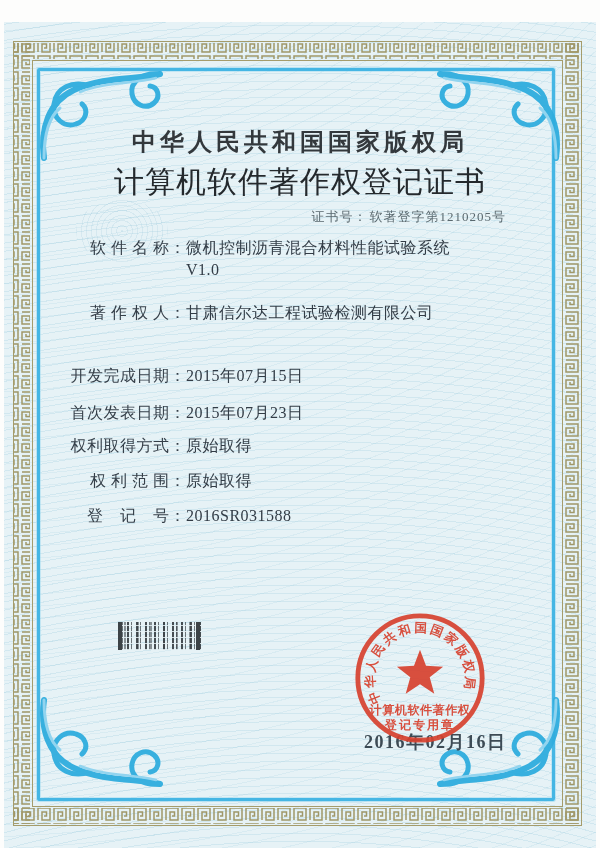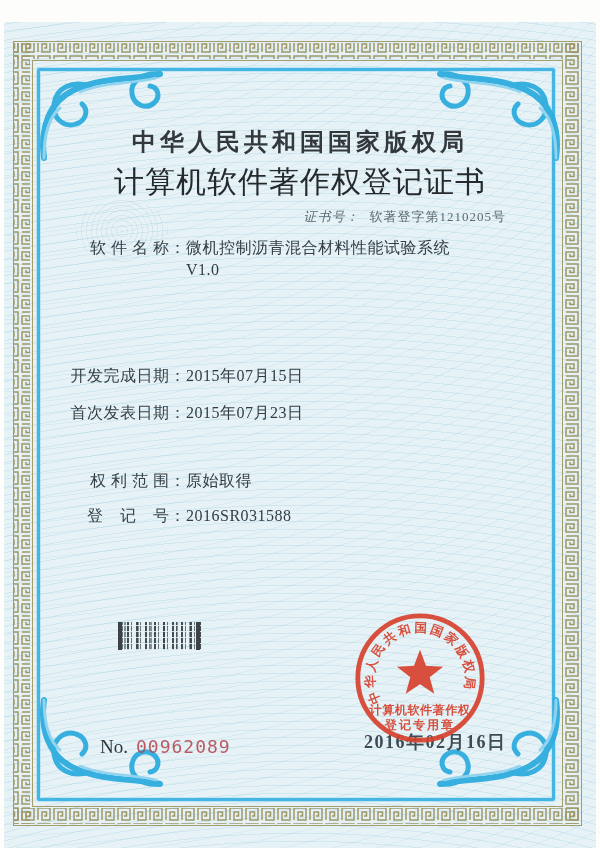--- a/index.html
+++ b/index.html
@@ -20,21 +20,21 @@
   .corner.bl{left:30px;top:674px;transform:scaleY(-1);}
   .corner.br{left:430px;top:674px;transform:scale(-1,-1);}
   .rosette{position:absolute;left:72px;top:178px;width:92px;height:62px;border-radius:50%;
     background:repeating-radial-gradient(circle at 50% 50%, rgba(150,195,215,.38) 0 1px, transparent 1px 5px);
     opacity:.55;}
   .authority{position:absolute;left:0;top:104px;width:592px;text-align:center;
     font-size:24px;font-weight:600;color:#33383c;letter-spacing:4px;}
   .cert-title{position:absolute;left:0;top:140px;width:592px;text-align:center;
     font-size:30px;font-weight:normal;color:#24292d;letter-spacing:1px;}
   .cert-no{position:absolute;right:90px;top:186px;font-size:13px;color:#5a696f;letter-spacing:1px;}
-  .cert-no .lbl{margin-right:10px;font-style:italic;}
+  .cert-no .lbl{margin-right:2px;}
   .row{position:absolute;left:66px;font-size:16px;line-height:22px;color:#353f49;letter-spacing:.5px;white-space:nowrap;}
   .row .flabel{display:inline-block;width:116px;vertical-align:top;text-align:right;}
   .row .fvalue{display:inline-block;vertical-align:top;color:#323c46;}
   .row .vline{display:block;}
   .statement{position:absolute;left:58px;top:524px;width:492px;font-size:15px;line-height:33px;
     color:#3a444e;letter-spacing:.5px;}
   .statement .l1{text-indent:2em;white-space:nowrap;}
   .statement .l2{white-space:nowrap;}
   .barcode{position:absolute;left:114px;top:600px;width:84px;height:28px;
     background-image:
@@ -107,44 +107,47 @@
   <div class="cert-title">计算机软件著作权登记证书</div>
 
   <div class="cert-no">
     <span class="lbl">证书号：</span><span>软著登字第1210205号</span>
   </div>
 
   <div class="row" style="top:215px">
     <span class="flabel">软 件 名 称：</span><span class="fvalue"><span class="vline">微机控制沥青混合材料性能试验系统</span><span class="vline">V1.0</span></span>
   </div>
 
+  <div class="row" style="top:280px">
+    <span class="flabel">著 作 权 人：</span><span class="fvalue">甘肃信尔达工程试验检测有限公司</span>
+  </div>
 
   <div class="row" style="top:343px">
     <span class="flabel">开发完成日期：</span><span class="fvalue">2015年07月15日</span>
   </div>
 
   <div class="row" style="top:380px">
     <span class="flabel">首次发表日期：</span><span class="fvalue">2015年07月23日</span>
   </div>
 
+  <div class="row" style="top:413px">
+    <span class="flabel">权利取得方式：</span><span class="fvalue">原始取得</span>
+  </div>
 
   <div class="row" style="top:448px">
     <span class="flabel">权 利 范 围：</span><span class="fvalue">原始取得</span>
   </div>
 
   <div class="row" style="top:483px">
     <span class="flabel">登　记　号：</span><span class="fvalue">2016SR031588</span>
   </div>
 
 
   <div class="barcode"></div>
 
-  <div class="serial">
-    <span class="no">No.</span><span class="num">00962089</span>
-  </div>
 
   <div class="issue-date">2016年02月16日</div>
 
   <svg class="seal" viewBox="0 0 140 140">
     <defs>
       <path id="sealArc" d="M31,96 A47,47 0 1 1 109,96" fill="none"></path>
     </defs>
     <circle cx="70" cy="70" r="64" fill="none" stroke="#d7422f" stroke-width="5"></circle>
     <polygon fill="#d7422f" points="70,41 76.2,57.5 93.8,58.3 80,69.2 84.7,86.2 70,76.5 55.3,86.2 60,69.2 46.2,58.3 63.8,57.5"></polygon>
     <text font-size="13" font-weight="bold" fill="#d7422f" letter-spacing="2.6">

